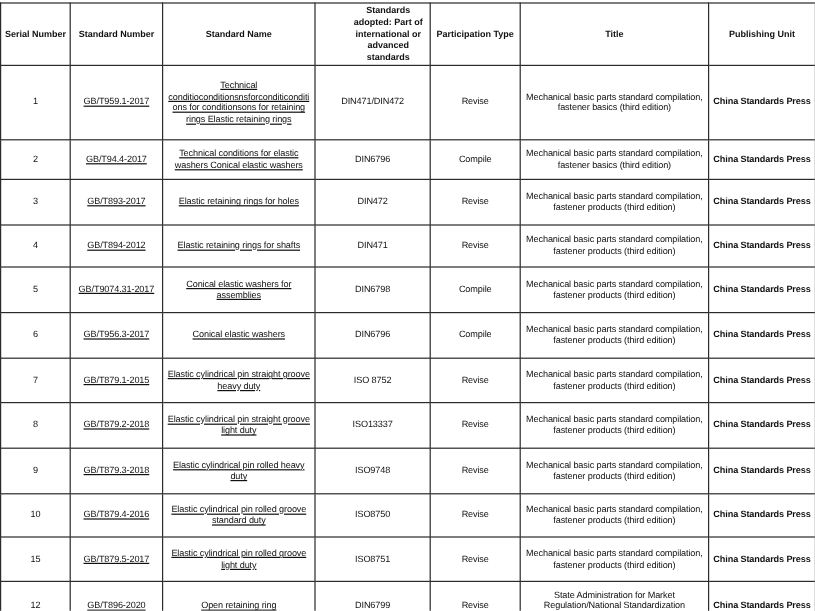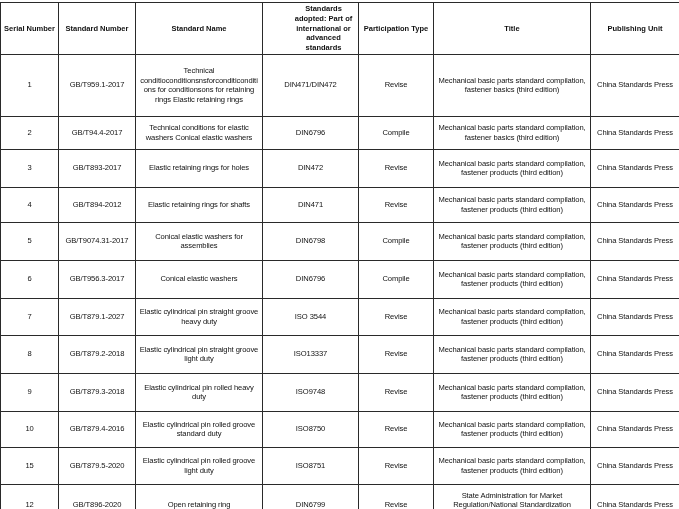--- a/index.html
+++ b/index.html
@@ -41,27 +41,30 @@
     white-space: normal;
     padding-left: 29px;
   }
   table.standards-table td {
     font-size: 7.6px;
     letter-spacing: -0.1px;
     line-height: 1.28;
   }
   td.standard-name {
     overflow-wrap: anywhere;
+    text-decoration: underline;
   }
   td.publishing-unit {
     white-space: nowrap;
     font-size: 7.4px;
+    font-weight: bold;
   }
   td.standard-number {
     white-space: nowrap;
+    text-decoration: underline;
   }
   
   thead tr            { height: 34px; }
   tbody tr:nth-child(1)  { height: 62px; }
   tbody tr:nth-child(2)  { height: 33px; }
   tbody tr:nth-child(3)  { height: 38px; }
   tbody tr:nth-child(4)  { height: 35px; }
   tbody tr:nth-child(5)  { height: 38px; }
   tbody tr:nth-child(6)  { height: 38px; }
   tbody tr:nth-child(7)  { height: 37px; }
@@ -146,23 +149,23 @@
         <td>6</td>
         <td class="standard-number">GB/T956.3-2017</td>
         <td class="standard-name">Conical elastic washers</td>
         <td>DIN6796</td>
         <td>Compile</td>
         <td>Mechanical basic parts standard compilation, fastener products (third edition)</td>
         <td class="publishing-unit">China Standards Press</td>
       </tr>
       <tr>
         <td>7</td>
-        <td class="standard-number">GB/T879.1-2027</td>
+        <td class="standard-number">GB/T879.1-2015</td>
         <td class="standard-name">Elastic cylindrical pin straight groove heavy duty</td>
-        <td>ISO 3544</td>
+        <td>ISO 8752</td>
         <td>Revise</td>
         <td>Mechanical basic parts standard compilation, fastener products (third edition)</td>
         <td class="publishing-unit">China Standards Press</td>
       </tr>
       <tr>
         <td>8</td>
         <td class="standard-number">GB/T879.2-2018</td>
         <td class="standard-name">Elastic cylindrical pin straight groove light duty</td>
         <td>ISO13337</td>
         <td>Revise</td>
@@ -182,21 +185,21 @@
         <td>10</td>
         <td class="standard-number">GB/T879.4-2016</td>
         <td class="standard-name">Elastic cylindrical pin rolled groove standard duty</td>
         <td>ISO8750</td>
         <td>Revise</td>
         <td>Mechanical basic parts standard compilation, fastener products (third edition)</td>
         <td class="publishing-unit">China Standards Press</td>
       </tr>
       <tr>
         <td>15</td>
-        <td class="standard-number">GB/T879.5-2020</td>
+        <td class="standard-number">GB/T879.5-2017</td>
         <td class="standard-name">Elastic cylindrical pin rolled groove light duty</td>
         <td>ISO8751</td>
         <td>Revise</td>
         <td>Mechanical basic parts standard compilation, fastener products (third edition)</td>
         <td class="publishing-unit">China Standards Press</td>
       </tr>
       <tr>
         <td>12</td>
         <td class="standard-number">GB/T896-2020</td>
         <td class="standard-name">Open retaining ring</td>

